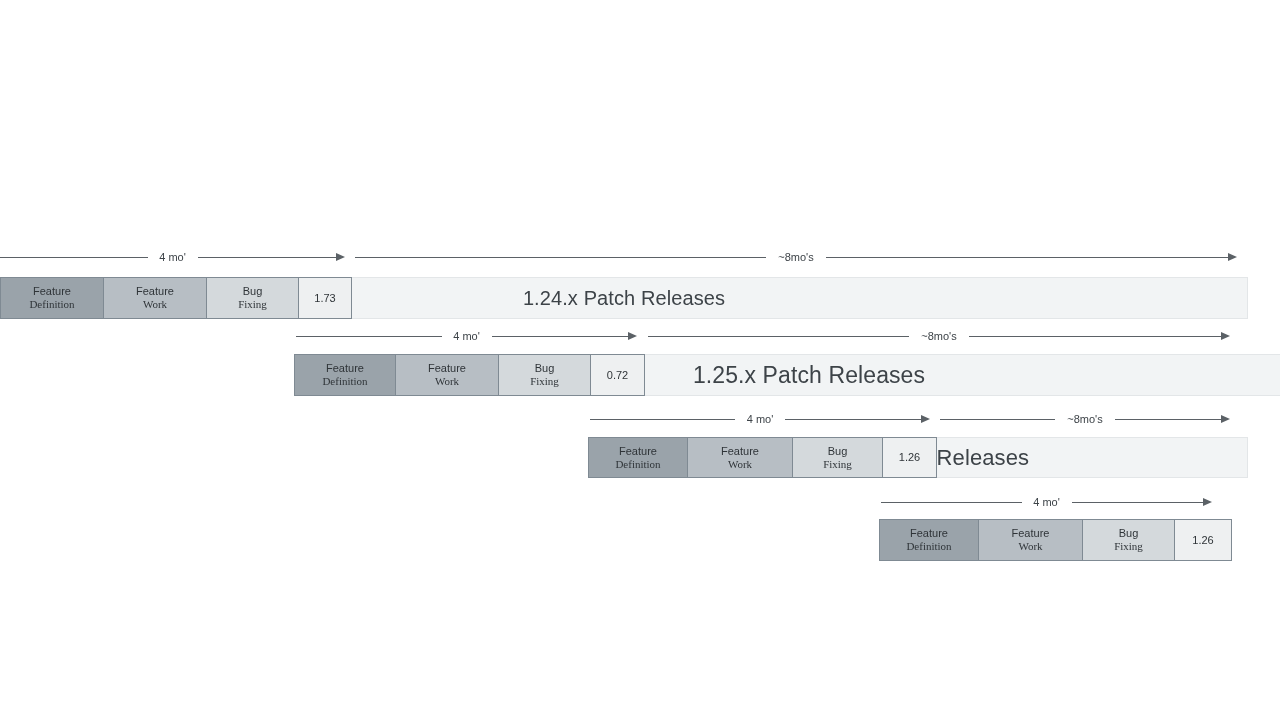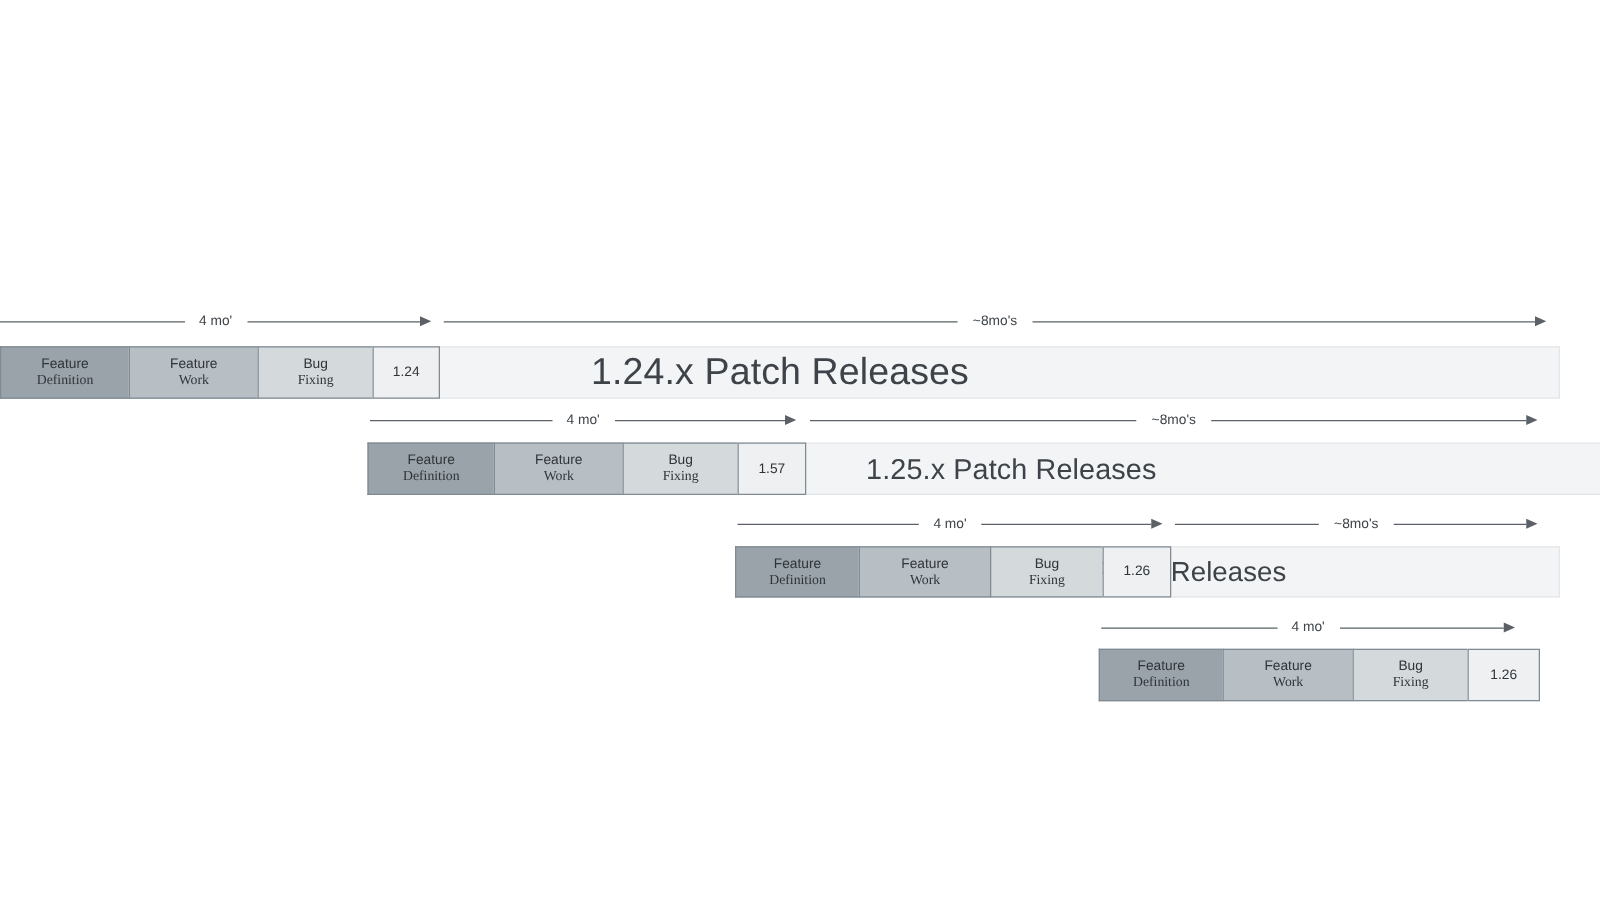--- a/index.html
+++ b/index.html
@@ -105,37 +105,37 @@
     white-space: nowrap;
     line-height: 15px;
   }
 </style>
 </head>
 <body>
 
 <div id="canvas">
     <div class="release-row">
       <div class="patch-band" style="left: 0px; top: 277px; width: 1248px; height: 42px;">
-        <div class="patch-band-label" style="font-size: 30px;">1.24.x Patch Releases</div>
+        <div class="patch-band-label" style="font-size: 20px;">1.24.x Patch Releases</div>
       </div>
       <div class="phase-track" style="left: 0px; top: 277px; height: 42px;">
         <div class="phase-box phase-definition" style="width: 103px; font-size: 11px;">
           <span>Feature</span>
           <span class="line2">Definition</span>
         </div>
         <div class="phase-box phase-work" style="width: 103px; font-size: 11px;">
           <span>Feature</span>
           <span class="line2">Work</span>
         </div>
         <div class="phase-box phase-bug" style="width: 92px; font-size: 11px;">
           <span>Bug</span>
           <span class="line2">Fixing</span>
         </div>
         <div class="phase-box phase-version" style="width: 54px; font-size: 11px;">
-          <span>1.24</span>
+          <span>1.73</span>
         </div>
       </div>
       <div class="dim" style="left: 0px; top: 249px; width: 345px;">
         <div class="dim-line" style="left: 0px; width: 147.5px;"></div>
         <div class="dim-line" style="left: 197.5px; width: 138.5px;"></div>
         <div class="dim-head" style="left: 336px;"></div>
         <div class="dim-label" style="left: 172.5px; font-size: 11px;">4 mo'</div>
       </div>
       <div class="dim" style="left: 355px; top: 249px; width: 882px;">
         <div class="dim-line" style="left: 0px; width: 411px;"></div>
@@ -155,21 +155,21 @@
         </div>
         <div class="phase-box phase-work" style="width: 103px; font-size: 11px;">
           <span>Feature</span>
           <span class="line2">Work</span>
         </div>
         <div class="phase-box phase-bug" style="width: 92px; font-size: 11px;">
           <span>Bug</span>
           <span class="line2">Fixing</span>
         </div>
         <div class="phase-box phase-version" style="width: 55px; font-size: 11px;">
-          <span>1.57</span>
+          <span>0.72</span>
         </div>
       </div>
       <div class="dim" style="left: 296px; top: 328px; width: 341px;">
         <div class="dim-line" style="left: 0px; width: 145.5px;"></div>
         <div class="dim-line" style="left: 195.5px; width: 136.5px;"></div>
         <div class="dim-head" style="left: 332px;"></div>
         <div class="dim-label" style="left: 170.5px; font-size: 11px;">4 mo'</div>
       </div>
       <div class="dim" style="left: 648px; top: 328px; width: 582px;">
         <div class="dim-line" style="left: 0px; width: 261px;"></div>

